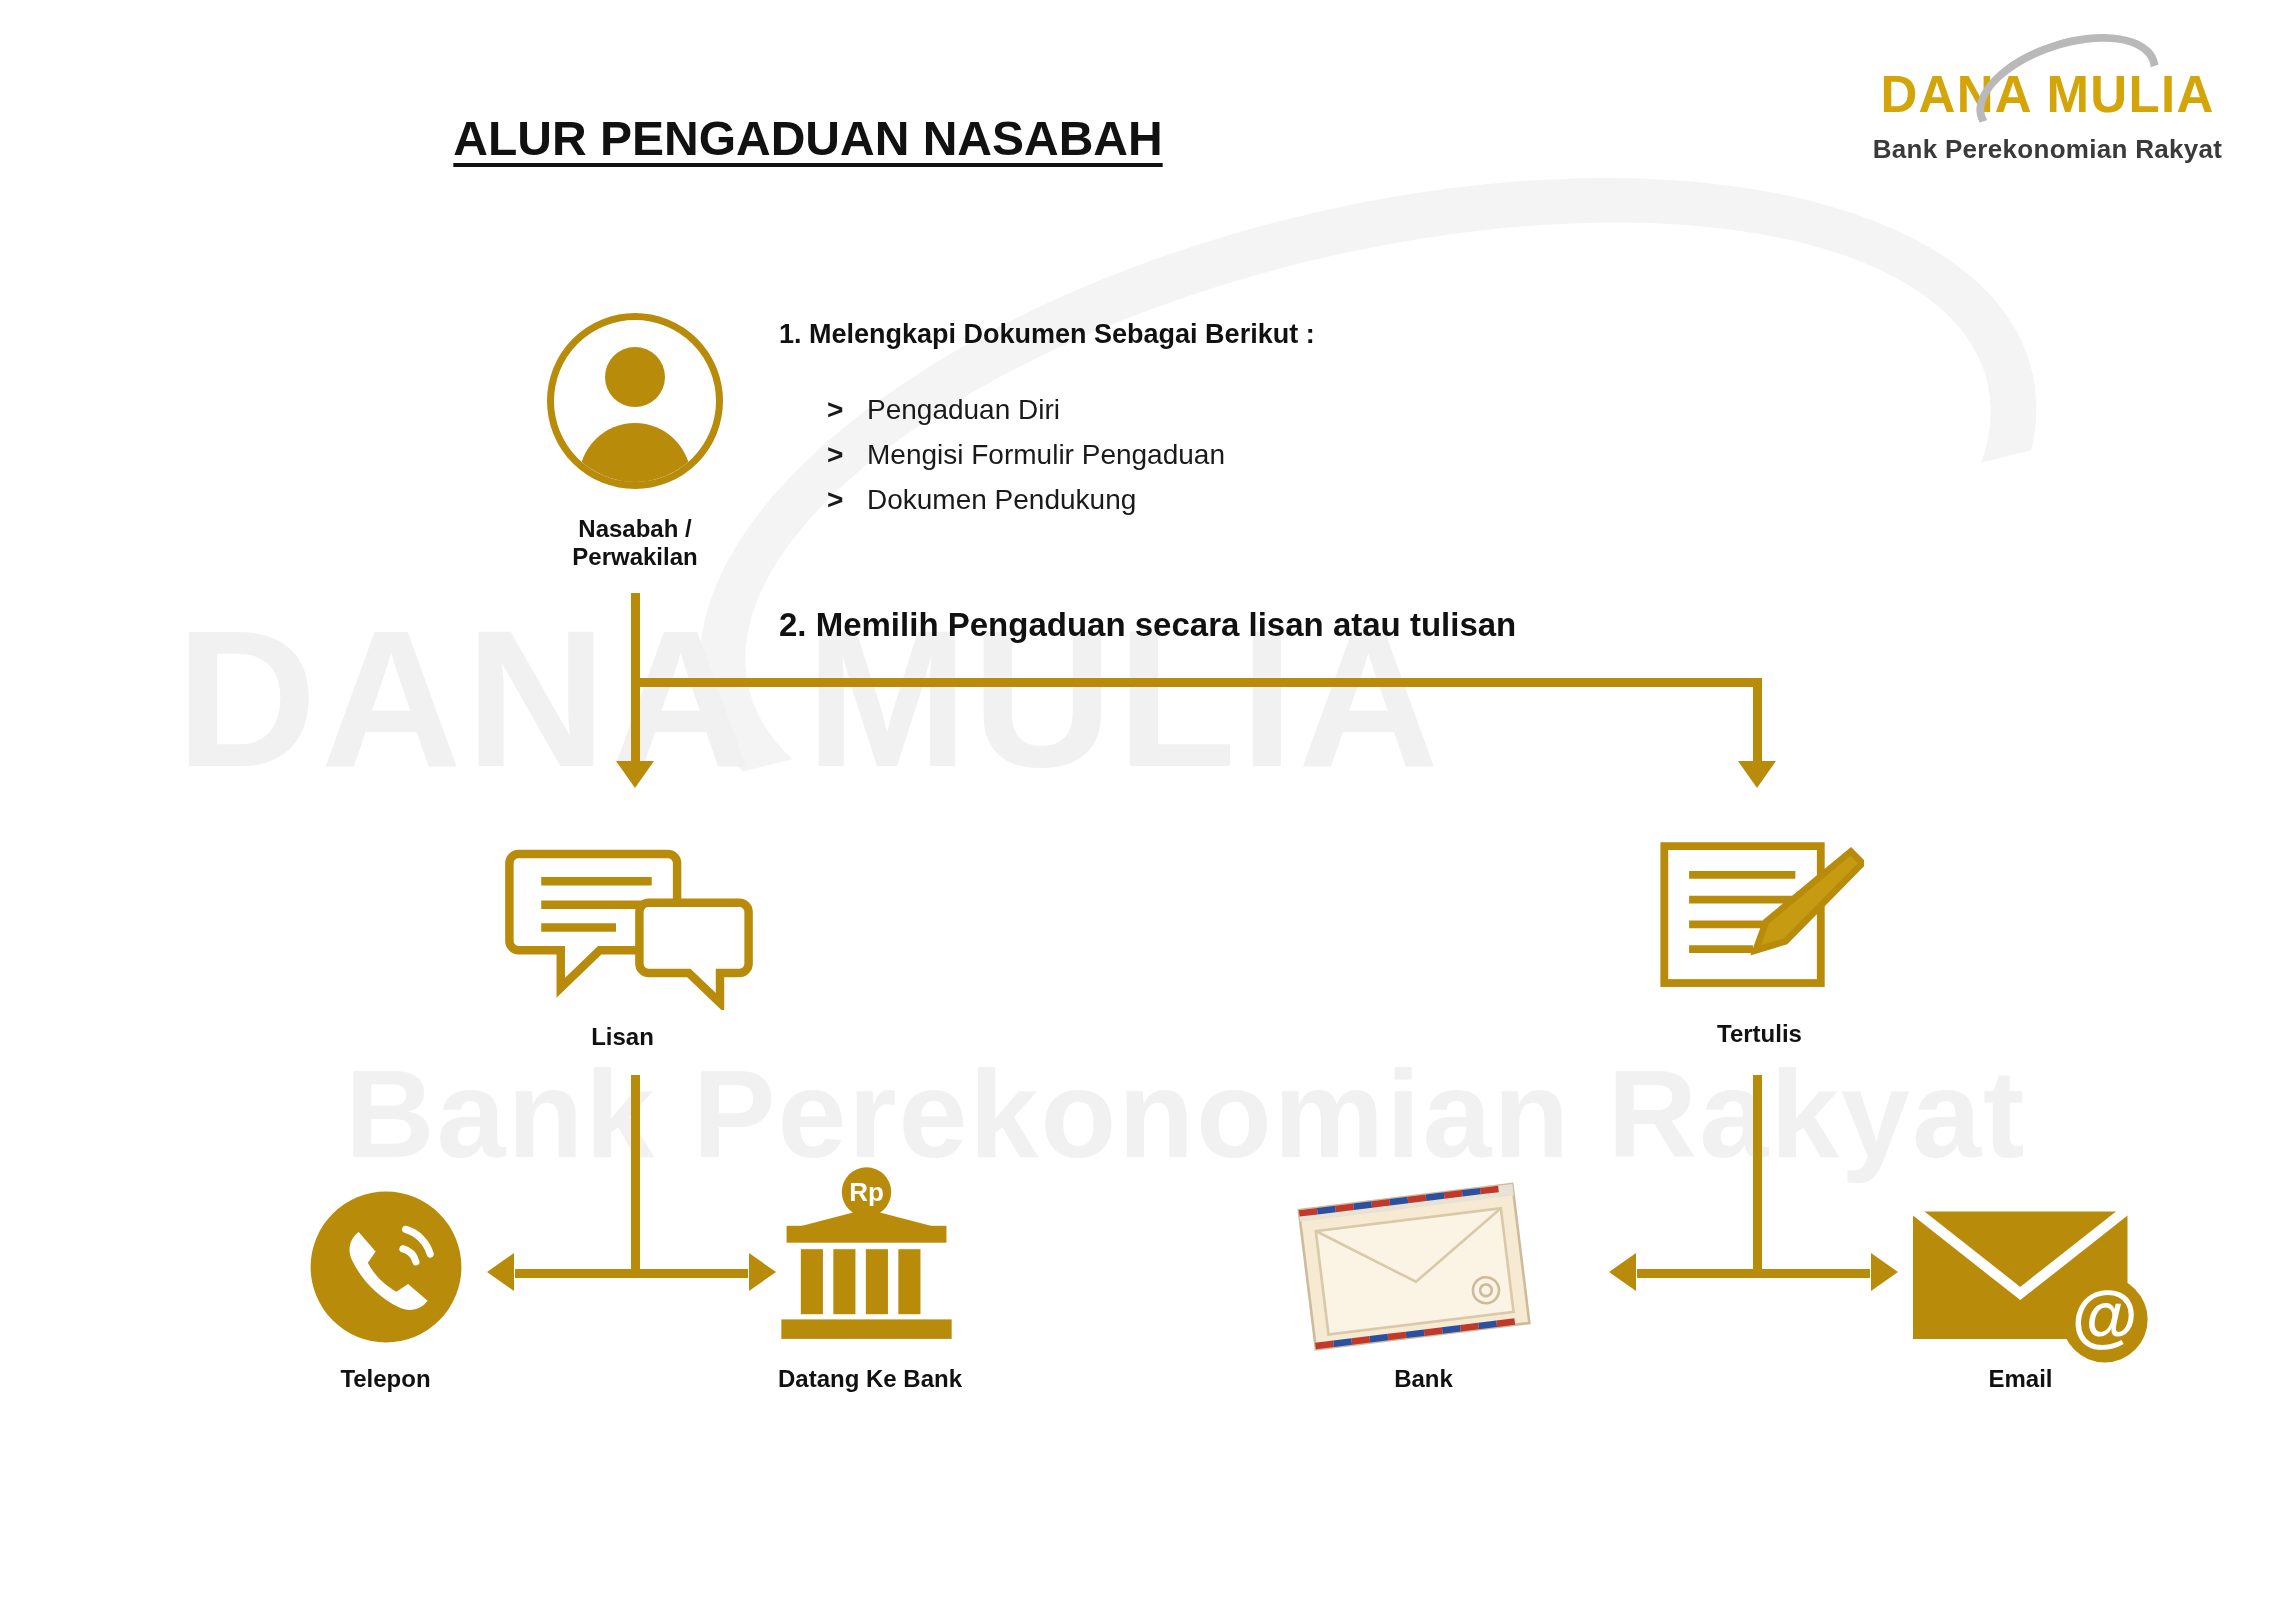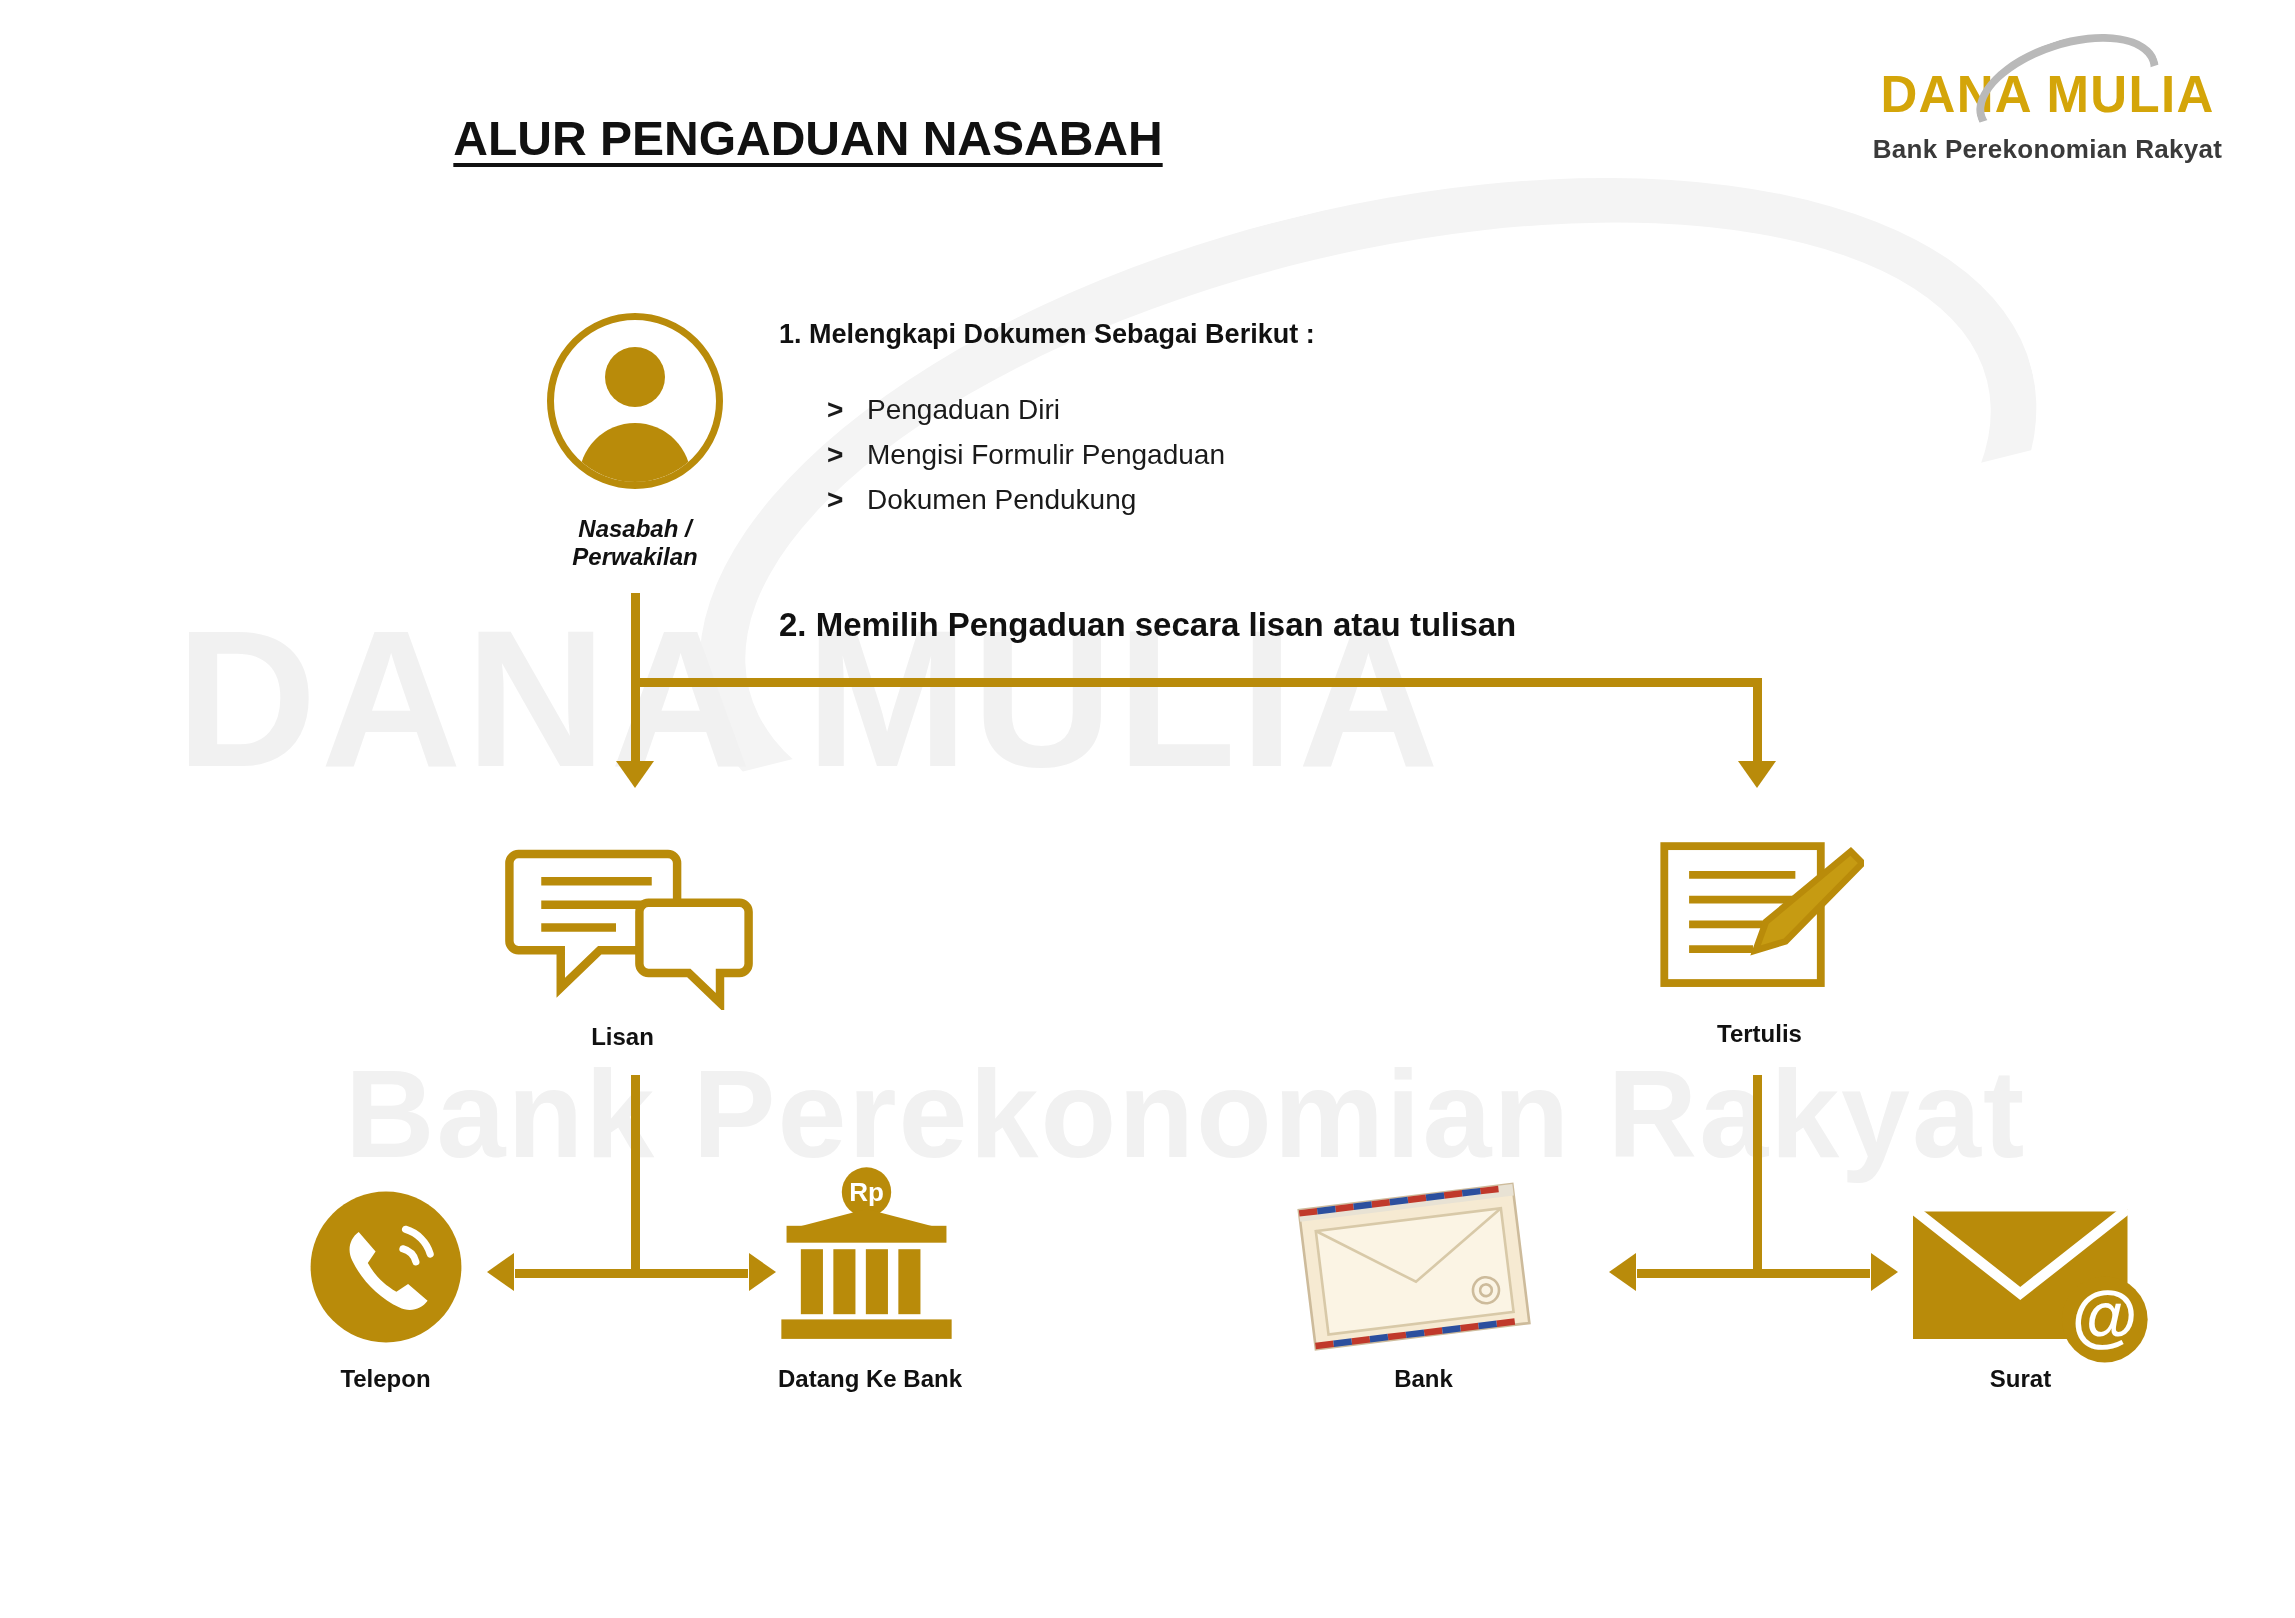--- a/index.html
+++ b/index.html
@@ -212,21 +212,21 @@
       <span class="mark">&gt;</span>
       <span>Dokumen Pendukung</span>
     </div>
   </div>
   <div class="step2">2. Memilih Pengaduan secara lisan atau tulisan</div>
 
   <div class="avatar">
     <div class="head"></div>
     <div class="body"></div>
   </div>
-  <div class="node-label" style="left:485px; top:515px; width:300px;font-style:italic;">
+  <div class="node-label" style="left:485px; top:515px; width:300px;">
     <div>Nasabah /</div>
     <div>Perwakilan</div>
   </div>
 
   <div class="gold vline" style="left:631px; top:593px; height:85px;"></div>
   <div class="gold hline" style="left:631px; top:678px; width:1130px;"></div>
   <div class="gold vline" style="left:631px; top:678px; height:85px;"></div>
   <div class="arrow-down" style="left:616px; top:761px;"></div>
   <div class="gold vline" style="left:1753px; top:678px; height:85px;"></div>
   <div class="arrow-down" style="left:1738px; top:761px;"></div>
@@ -335,16 +335,16 @@
     <svg class="icon" width="248" height="169" viewBox="0 0 380 260">
       <rect x="10" y="20" width="330" height="200" fill="#B98B0A"></rect>
       <polygon points="10,20 340,20 175,150" fill="#ffffff"></polygon>
       <polygon points="14,24 336,24 175,150" fill="#B98B0A"></polygon>
       <polygon points="10,20 340,20 175,148" fill="#ffffff" opacity="0"></polygon>
       <path d="M10 20 L175 150 L340 20" fill="none" stroke="#ffffff" stroke-width="16"></path>
       <circle cx="305" cy="190" r="66" fill="#B98B0A"></circle>
       <text x="305" y="220" text-anchor="middle" font-family="Liberation Sans, sans-serif" font-size="104" font-weight="bold" fill="#ffffff">@</text>
     </svg>
   </div>
-  <div class="node-label" style="left:1890px; top:1365px; width:261px;">Surat</div>
+  <div class="node-label" style="left:1890px; top:1365px; width:261px;">Email</div>
 
 </div>
 
 
 </body></html>

